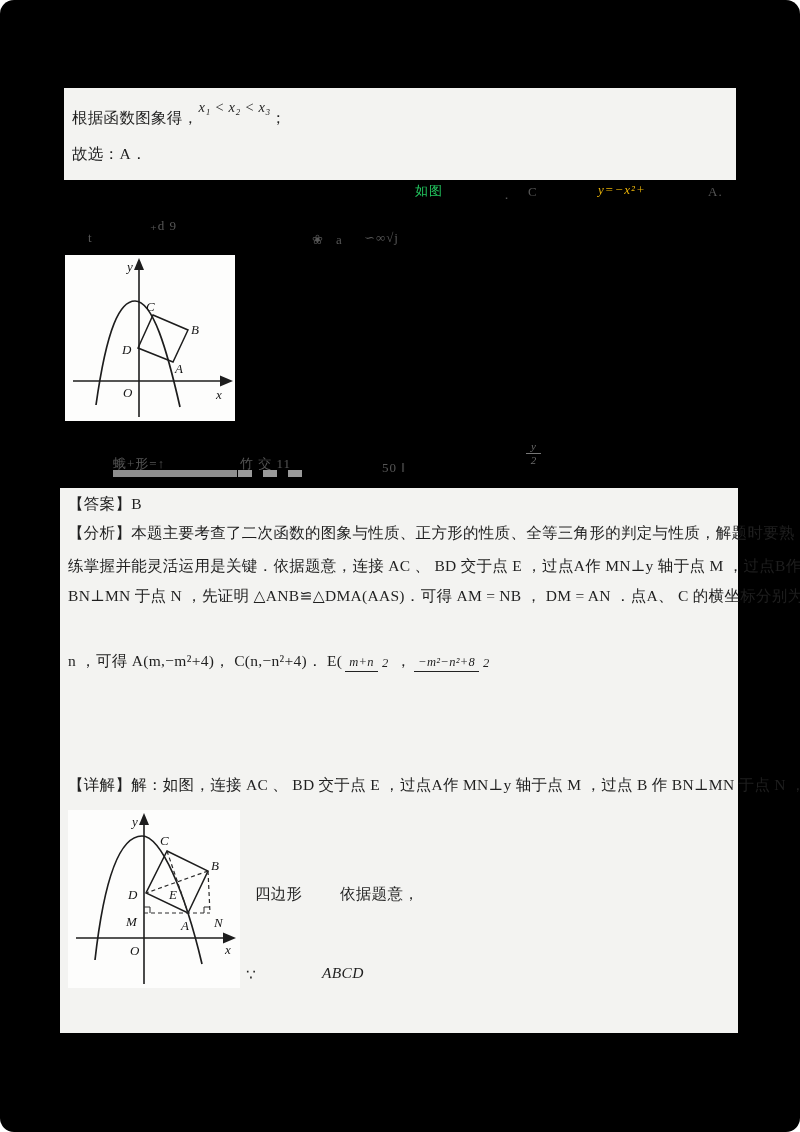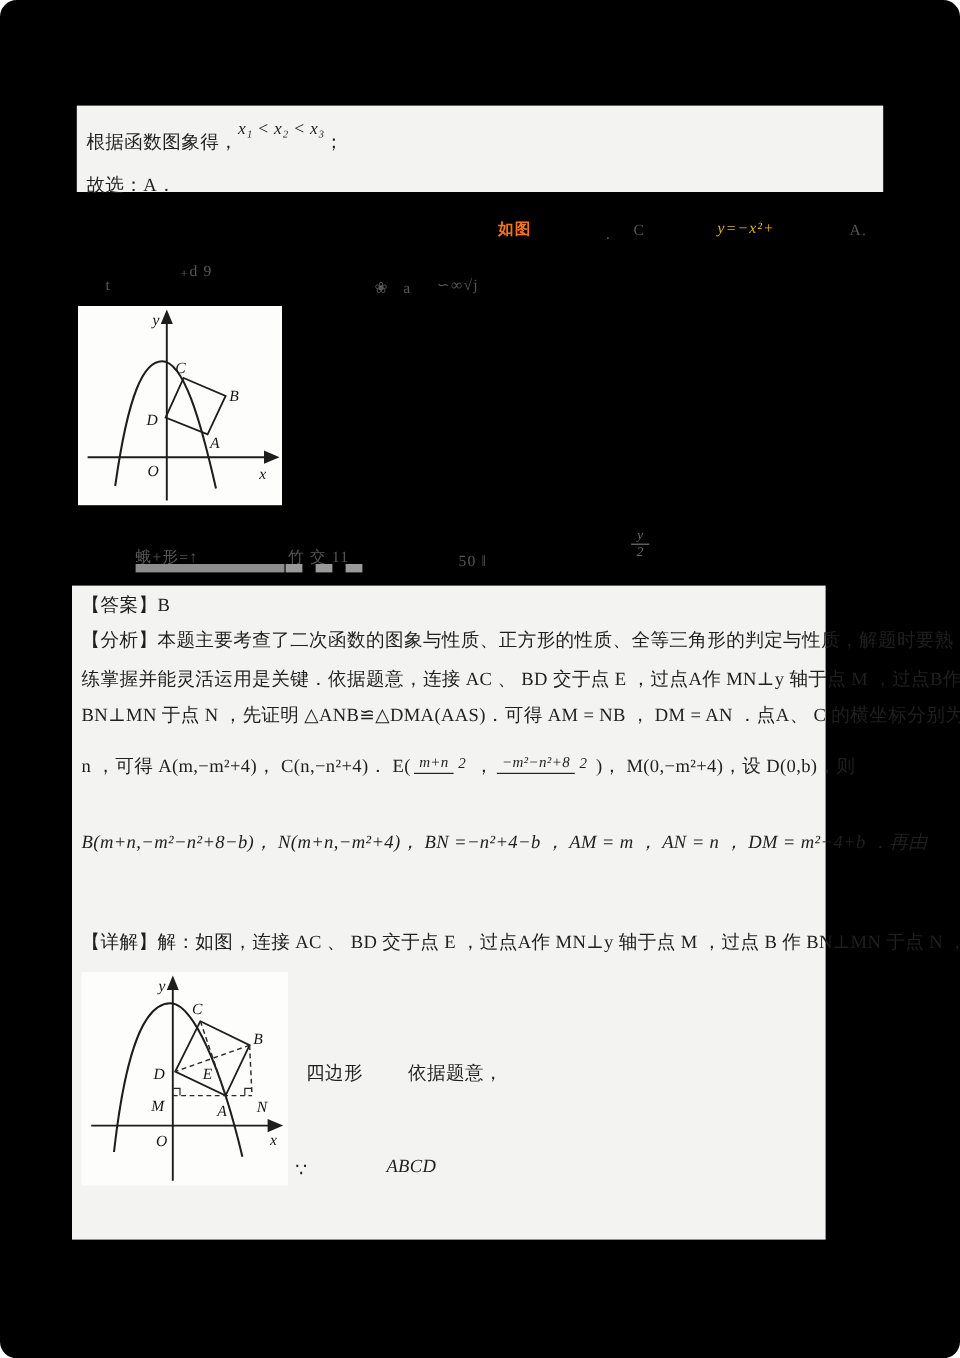--- a/index.html
+++ b/index.html
@@ -1,21 +1,21 @@
 <!DOCTYPE html>
 <html><head>
 <meta charset="utf-8">
 <style>
   html,body{margin:0;padding:0;background:#ffffff;}
   .page{position:relative;width:800px;height:1132px;background:#000;border-radius:14px;overflow:hidden;
         font-family:"Liberation Serif","DejaVu Serif",serif;color:#1f1f1f;}
   .box{position:absolute;background:#f3f3f1;}
   .figbox{position:absolute;background:#fdfdfc;}
   .line{position:absolute;white-space:nowrap;font-size:15.5px;letter-spacing:.3px;color:#1f1f1f;}
-  .mrow{display:flex;align-items:flex-start;}
+  .mrow{display:flex;align-items:flex-end;}
   .raised{position:relative;top:-11px;font-style:italic;font-size:14.5px;}
   .mi{font-style:italic;}
   .frac{display:inline-flex;flex-direction:row;align-items:center;font-size:12.5px;font-style:italic;
         margin:0 3px;line-height:1.25;}
   .frac .fn{border-bottom:1px solid #222;padding:0 4px;}
   .frac .fd{padding:0 4px;}
   .frag{position:absolute;color:#565656;font-size:13px;white-space:nowrap;letter-spacing:1px;}
   .gbar{position:absolute;background:#8d8d8d;}
   .gsq{position:absolute;background:#9a9a9a;width:14px;height:7px;}
   .nfrac{position:absolute;display:inline-flex;flex-direction:column;align-items:center;
@@ -27,28 +27,28 @@
   .sq{stroke:#1d1d1d;stroke-width:1.5;fill:none;}
   .dash{stroke:#2a2a2a;stroke-width:1.2;fill:none;stroke-dasharray:4 3;}
   .ra{stroke:#2a2a2a;stroke-width:1;fill:none;}
   .arr{fill:#1d1d1d;}
 </style>
 </head>
 <body>
 
 <div class="page">
 
-  <div class="box" style="left:64px;top:88px;width:672px;height:72px;">
+  <div class="box" style="left:64px;top:88px;width:672px;height:92px;">
     <div class="line" style="left:8px;top:20px;">
       <span>根据函数图象得，</span><span class="raised">x₁ &lt; x₂ &lt; x₃</span><span>；</span>
     </div>
     <div class="line" style="left:8px;top:56px;">故选：A．</div>
   </div>
 
-  <span class="frag" style="left:415px;top:182px;color:#f97316;font-weight:bold;">如图</span>
+  <span class="frag" style="left:415px;top:182px;color:#22c55e;">如图</span>
   <span class="frag" style="left:500px;top:186px;">．</span>
   <span class="frag" style="left:528px;top:184px;">C</span>
   <span class="frag" style="left:598px;top:182px;color:#eab308;font-style:italic;">y=−x²+</span>
   <span class="frag" style="left:708px;top:184px;">A.</span>
   <span class="frag" style="left:88px;top:230px;">t</span>
   <span class="frag" style="left:150px;top:218px;">₊d 9</span>
   <span class="frag" style="left:312px;top:232px;">❀</span>
   <span class="frag" style="left:336px;top:232px;">a</span>
   <span class="frag" style="left:364px;top:230px;">∽∞√j</span>
 
@@ -75,41 +75,39 @@
   <span class="frag" style="left:240px;top:455px;">竹 交 11</span>
   <div class="gsq" style="left:238px;top:470px;"></div>
   <div class="gsq" style="left:263px;top:470px;"></div>
   <div class="gsq" style="left:288px;top:470px;"></div>
   <span class="frag" style="left:382px;top:460px;">50 ‖</span>
   <span class="nfrac" style="left:526px;top:440px;">
     <span class="fn">y</span>
     <span class="fd">2</span>
   </span>
 
-  <div class="box" style="left:60px;top:488px;width:628px;height:545px;">
+  <div class="box" style="left:60px;top:488px;width:678px;height:545px;">
     <div class="line" style="left:8px;top:6px;">【答案】B</div>
     <div class="line" style="left:8px;top:68px;">练掌握并能灵活运用是关键．依据题意，连接 AC 、 BD 交于点 E ，过点A作 MN⊥y 轴于点 M ，过点B作</div>
     <div class="line" style="left:8px;top:35px;">【分析】本题主要考查了二次函数的图象与性质、正方形的性质、全等三角形的判定与性质，解题时要熟</div>
     <div class="line" style="left:8px;top:98px;">BN⊥MN 于点 N ，先证明 △ANB≌△DMA(AAS)．可得 AM = NB ， DM = AN ．点A、 C 的横坐标分别为 m 、</div>
 
     <div class="line mrow" style="left:8px;top:140px;height:44px;">
       <span>n ，可得 A(m,−m²+4)， C(n,−n²+4)． E(</span>
       <span class="frac">
         <span class="fn">m+n</span>
         <span class="fd">2</span>
       </span>
       <span>，</span>
       <span class="frac">
         <span class="fn">−m²−n²+8</span>
         <span class="fd">2</span>
       </span>
-      <span>)， M(0,−m²+4)，设 D(0,b)，则</span>
     </div>
 
-    <div class="line mi" style="left:8px;top:204px;">B(m+n,−m²−n²+8−b)， N(m+n,−m²+4)， BN =−n²+4−b ， AM = m ， AN = n ， DM = m²−4+b ．再由</div>
     <div class="line" style="left:8px;top:287px;">【详解】解：如图，连接 AC 、 BD 交于点 E ，过点A作 MN⊥y 轴于点 M ，过点 B 作 BN⊥MN 于点 N ，</div>
 
     <div class="figbox" style="left:8px;top:322px;width:172px;height:178px;">
       <svg width="172" height="178" viewBox="0 0 172 178">
         <line class="ax" x1="76" y1="10" x2="76" y2="174"></line>
         <path class="arr" d="M76 3 L71 15 L81 15 Z"></path>
         <line class="ax" x1="8" y1="128" x2="160" y2="128"></line>
         <path class="arr" d="M168 128 L155 122.5 L155 133.5 Z"></path>
         <path class="curve" d="M27 150 C 38 52, 56 26, 74 26 C 93 26, 117 82, 134 154"></path>
         <path class="sq" d="M99 41 L140 61 L120 103 L78 83 Z"></path>

